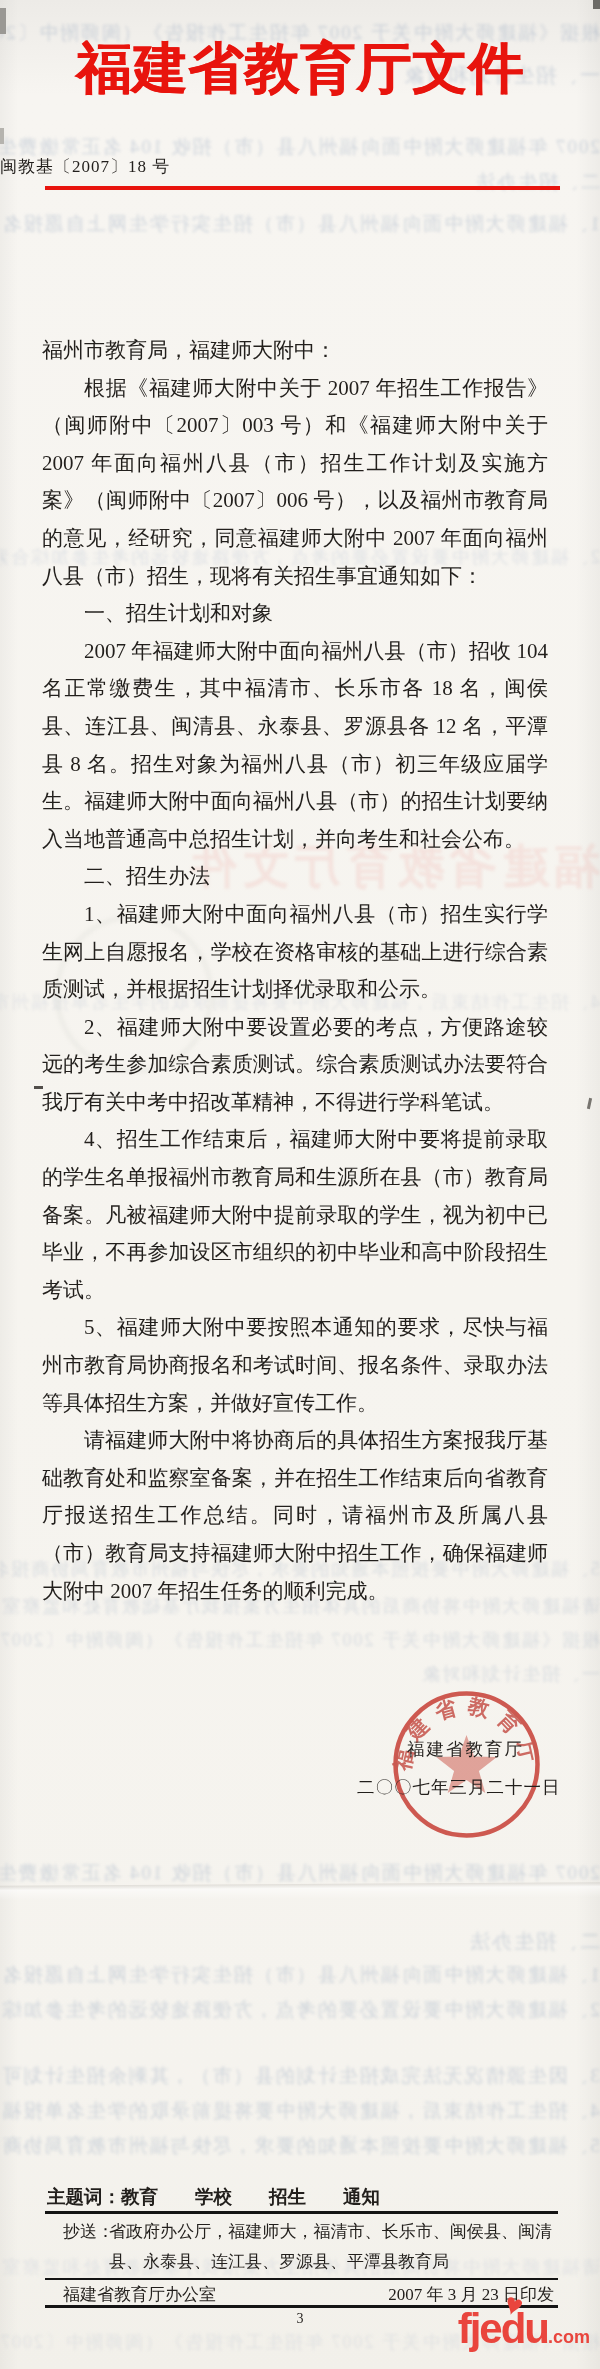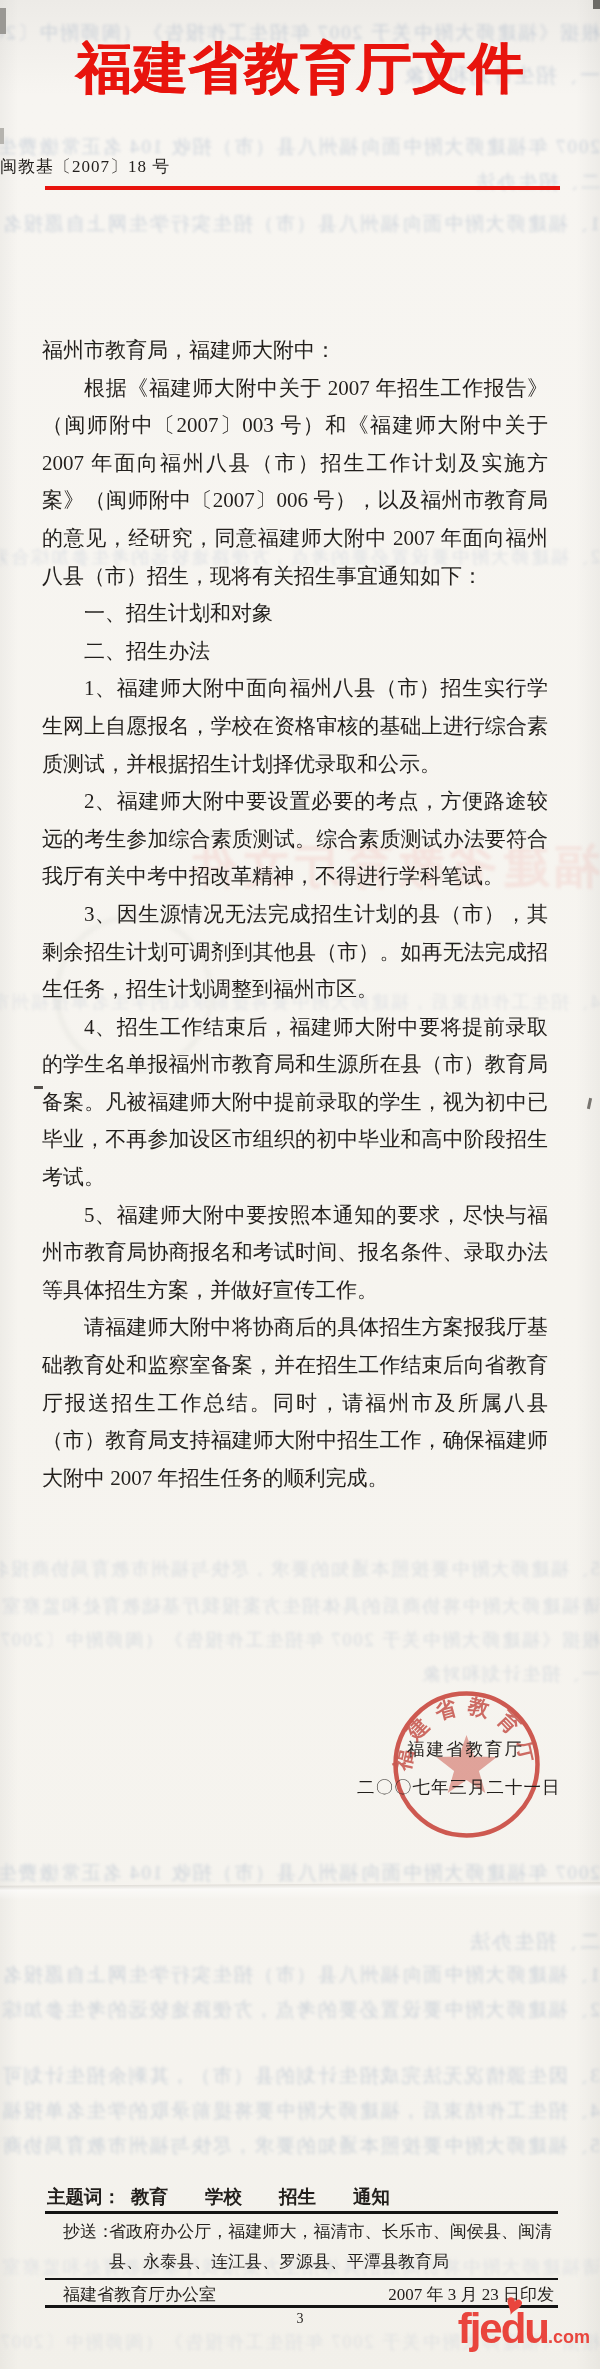--- a/index.html
+++ b/index.html
@@ -43,21 +43,21 @@
   .doc-body{position:absolute;top:332px;left:42px;right:52px;z-index:4;font-size:21px;line-height:37.6px;text-align:justify;}
   .doc-body p{margin:0;}
   .salutation{text-indent:0;}
   .para{text-indent:2em;}
   
   .sig-org{position:absolute;top:1737px;left:407px;z-index:6;font-size:17.5px;letter-spacing:2px;}
   .sig-date{position:absolute;top:1775px;left:357px;z-index:6;font-size:17.5px;letter-spacing:1px;text-align:right;}
   .seal{position:absolute;top:1688px;left:390px;width:153px;height:153px;z-index:5;opacity:0.85;mix-blend-mode:multiply;}
   
   .kw-row{position:absolute;top:2184px;left:47px;z-index:4;font-family:"Liberation Sans","DejaVu Sans",sans-serif;font-weight:bold;font-size:18.5px;}
-  .kw-label{margin-right:10px;}
+  .kw-label{}
   .frule{position:absolute;left:45px;right:42px;background:#141414;z-index:4;}
   .frule-1{top:2211px;height:2.5px;}
   .frule-2{top:2278px;height:2px;}
   .frule-3{top:2305px;height:2.5px;}
   .cc-block{position:absolute;top:2217px;left:63px;right:48px;z-index:4;font-size:17px;line-height:30px;padding-left:46px;text-align:justify;}
   .cc-label{position:absolute;left:0;top:0;}
   .issuer-row{position:absolute;top:2283px;left:63px;right:46px;z-index:4;display:flex;justify-content:space-between;font-size:17px;}
   .page-number{position:absolute;top:2311px;left:0;width:100%;text-align:center;z-index:4;font-size:14px;}
   
   .logo{position:absolute;top:2305px;right:10px;z-index:6;color:#e9453d;font-family:"Liberation Sans","DejaVu Sans",sans-serif;font-weight:900;white-space:nowrap;}
@@ -105,24 +105,24 @@
   <div class="org-title">福建省教育厅文件</div>
   <div class="doc-number">闽教基〔2007〕18 号</div>
   <div class="red-rule"></div>
 
 
   <div class="doc-body">
     <p class="salutation">福州市教育局，福建师大附中：</p>
     <div id="paragraphs">
         <p class="para indent">根据《福建师大附中关于 2007 年招生工作报告》（闽师附中〔2007〕003 号）和《福建师大附中关于 2007 年面向福州八县（市）招生工作计划及实施方案》（闽师附中〔2007〕006 号），以及福州市教育局的意见，经研究，同意福建师大附中 2007 年面向福州八县（市）招生，现将有关招生事宜通知如下：</p>
         <p class="para heading">一、招生计划和对象</p>
+        <p class="para indent">2007 年福建师大附中面向福州八县（市）招收 104 名正常缴费生，其中福清市、长乐市各 18 名，闽侯县、连江县、闽清县、永泰县、罗源县各 12 名，平潭县 8 名。招生对象为福州八县（市）初三年级应届学生。福建师大附中面向福州八县（市）的招生计划要纳入当地普通高中总招生计划，并向考生和社会公布。</p>
         <p class="para heading">二、招生办法</p>
         <p class="para indent">1、福建师大附中面向福州八县（市）招生实行学生网上自愿报名，学校在资格审核的基础上进行综合素质测试，并根据招生计划择优录取和公示。</p>
         <p class="para indent">2、福建师大附中要设置必要的考点，方便路途较远的考生参加综合素质测试。综合素质测试办法要符合我厅有关中考中招改革精神，不得进行学科笔试。</p>
-        <p class="para indent">3、因生源情况无法完成招生计划的县（市），其剩余招生计划可调剂到其他县（市）。如再无法完成招生任务，招生计划调整到福州市区。</p>
         <p class="para indent">4、招生工作结束后，福建师大附中要将提前录取的学生名单报福州市教育局和生源所在县（市）教育局备案。凡被福建师大附中提前录取的学生，视为初中已毕业，不再参加设区市组织的初中毕业和高中阶段招生考试。</p>
         <p class="para indent">5、福建师大附中要按照本通知的要求，尽快与福州市教育局协商报名和考试时间、报名条件、录取办法等具体招生方案，并做好宣传工作。</p>
         <p class="para indent">请福建师大附中将协商后的具体招生方案报我厅基础教育处和监察室备案，并在招生工作结束后向省教育厅报送招生工作总结。同时，请福州市及所属八县（市）教育局支持福建师大附中招生工作，确保福建师大附中 2007 年招生任务的顺利完成。</p>
       </div>
   </div>
 
   <div class="seal">
     <svg width="153" height="153" viewBox="0 0 153 153">
       <circle cx="76.5" cy="76.5" r="71" fill="none" stroke="#cf4038" stroke-width="4.5"></circle>
       <path d="M 76.5 47 L 84.1 68.5 L 106.9 69.1 L 88.9 83 L 95.3 104.9 L 76.5 92 L 57.7 104.9 L 64.1 83 L 46.1 69.1 L 68.9 68.5 Z" fill="#d4564c" opacity="0.6"></path>

